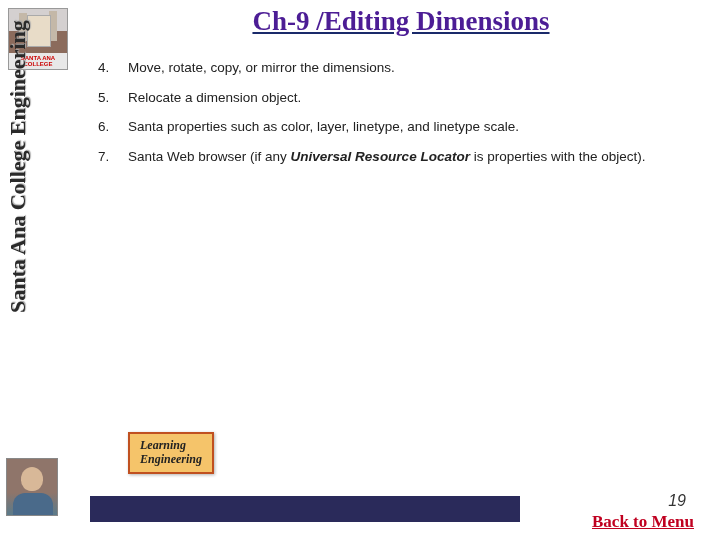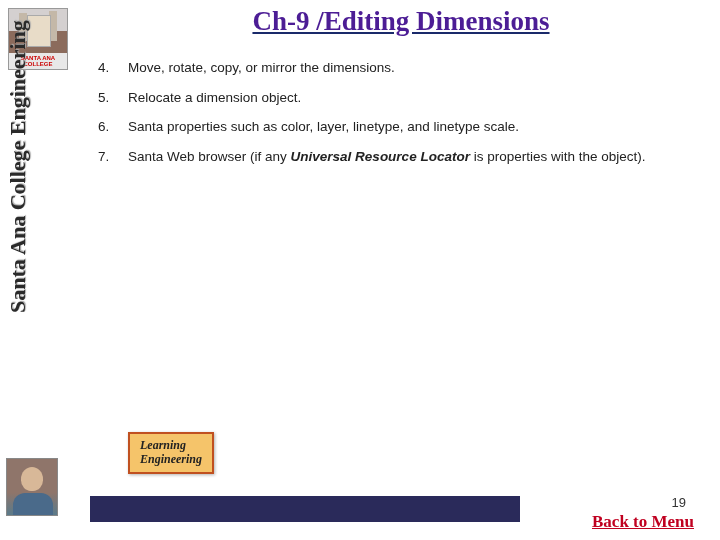--- a/index.html
+++ b/index.html
@@ -161,22 +161,23 @@
     left: 0;
     bottom: 18px;
     width: 430px;
     height: 26px;
     background: #2a2a5a;
   }
   .page-num {
     position: absolute;
     right: 26px;
     bottom: 30px;
-    font-size: 13px;
+    font-size: 16px;
     color: #333;
+    font-style: italic;
   }
   .back-link {
     position: absolute;
     right: 18px;
     bottom: 8px;
     font-family: "Comic Sans MS", cursive;
     font-size: 17px;
     font-weight: bold;
     color: #c00020;
     text-decoration: underline;

